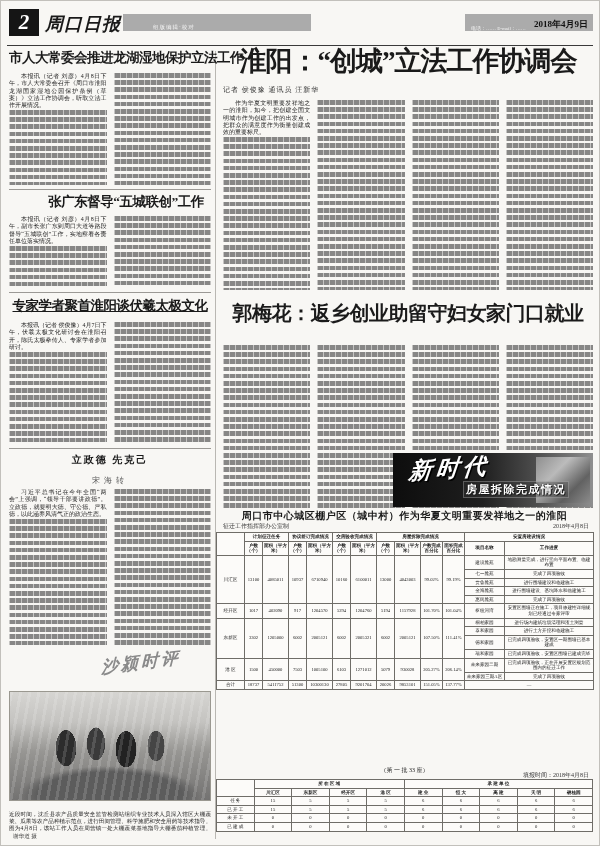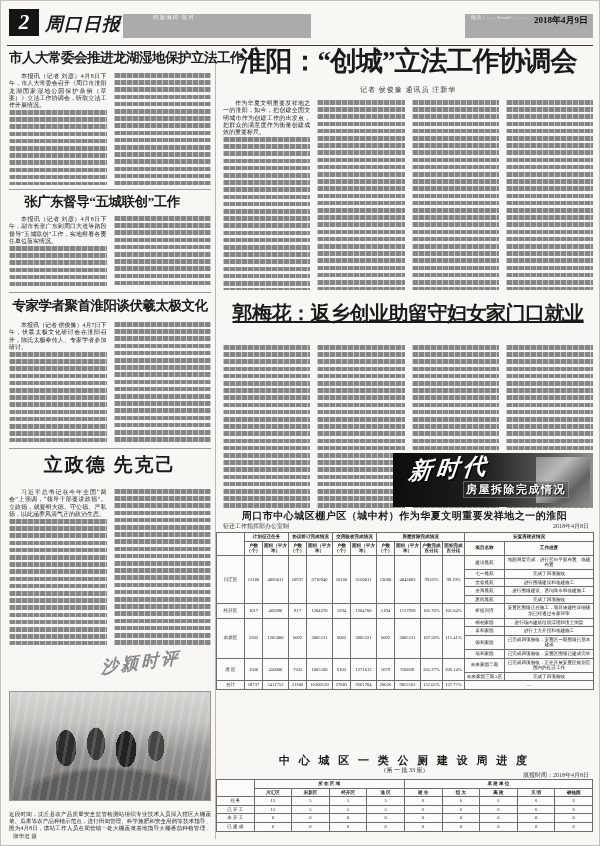--- a/index.html
+++ b/index.html
@@ -5,36 +5,36 @@
   html,body{margin:0;padding:0;background:#e9e7e2;}
   .paper{position:relative;width:600px;height:846px;margin:0 auto;background:#f8f7f4;
          border:1px solid #c2c0bb;box-sizing:border-box;overflow:hidden;
          font-family:"Liberation Serif","DejaVu Serif",serif;color:#1a1a1a;}
   .abs{position:absolute;}
   
   .pagenum{left:8px;top:8px;width:30px;height:27px;background:#151515;color:#fff;
            display:flex;align-items:center;justify-content:center;
            font:italic bold 21px "Liberation Serif",serif;}
   .masthead{left:44px;top:11px;font:italic bold 18px "Liberation Serif",serif;letter-spacing:1px;}
-  .graybar{background:#ababab;height:24px;top:13px;display:flex;align-items:flex-start;overflow:hidden;}
+  .graybar{background:#ababab;height:17px;top:13px;display:flex;align-items:flex-end;overflow:hidden;}
   .graybar-l{left:122px;width:188px;}
   .graybar-l span{font-size:5.5px;color:#f2f2f2;margin-left:30px;letter-spacing:1px;}
   .graybar-r{left:464px;width:128px;justify-content:space-between;}
   .graybar-r .tiny{font-size:5px;color:#f2f2f2;margin-left:6px;}
   .graybar-r .date{font-weight:bold;font-size:9px;color:#111;margin-right:5px;white-space:nowrap;}
   .section-box{left:309px;top:7px;width:152px;height:28px;background:#fcfcfa;
                border:2px solid #1c1c1c;display:flex;align-items:center;justify-content:center;}
   .section-box span{font-size:18px;font-weight:bold;letter-spacing:26px;text-indent:26px;}
   .hdr-rule{left:6px;right:6px;top:44px;height:1px;background:#3a3a3a;}
   .vdivider{left:214px;top:50px;bottom:6px;width:1px;background:#b9b7b2;}
   .hrule{height:1px;background:#9b9995;left:8px;width:202px;}
   
   .hl{font-weight:bold;text-align:center;line-height:1.05;}
   .hl-small{font-size:13.5px;letter-spacing:-0.5px;white-space:nowrap;}
-  .byline{text-align:center;font-size:7px;color:#333;letter-spacing:1px;}
+  .byline{font-size:7px;color:#333;letter-spacing:1px;}
   .cols{display:flex;gap:7px;}
   .col{flex:1;display:flex;flex-direction:column;min-width:0;}
   .lead{font-size:6px;line-height:7.3px;text-align:justify;text-indent:12px;margin:0 0 1px 0;color:#222;}
   .greek{flex:1;min-height:8px;opacity:.85;
     background:
       repeating-linear-gradient(90deg, rgba(248,247,244,.55) 0 1px, transparent 1px 6px),
       repeating-linear-gradient(180deg, rgba(35,35,35,.62) 0 4.6px, transparent 4.6px 7.2px);}
   .author{text-align:center;font-size:8px;color:#555;letter-spacing:4px;}
   .stamp{font:italic bold 17px "Liberation Serif",serif;color:#8a8a8a;
          transform:rotate(-7deg) skewX(-8deg);letter-spacing:3px;}
@@ -92,45 +92,46 @@
     <div class="col">
       <p class="lead">本报讯（记者 刘彦）4月8日下午，市人大常委会召开《周口市淮阳龙湖国家湿地公园保护条例（草案）》立法工作协调会，听取立法工作开展情况。</p>
       <div class="greek"></div>
     </div>
     <div class="col">
         <div class="greek"></div>
       </div>
   </div>
   <div class="abs hrule" style="top:188px;"></div>
 
-  <div class="abs hl hl-small" style="left:0;top:194px;width:202px;">张广东督导“五城联创”工作</div>
+  <div class="abs hl hl-small" style="left:24px;top:194px;width:202px;">张广东督导“五城联创”工作</div>
   <div class="abs cols" style="left:8px;top:215px;width:202px;height:70px;">
     <div class="col">
       <p class="lead">本报讯（记者 刘彦）4月8日下午，副市长张广东到周口大道等路段督导“五城联创”工作，实地察看各责任单位落实情况。</p>
       <div class="greek"></div>
     </div>
     <div class="col">
         <div class="greek"></div>
       </div>
   </div>
   <div class="abs hrule" style="top:291px;"></div>
 
-  <div class="abs hl hl-small" style="left:8px;top:298px;width:202px;">专家学者聚首淮阳谈伏羲太极文化</div>
+  <div class="abs hl hl-small" style="left:8px;top:298px;width:202px;text-decoration:underline;">专家学者聚首淮阳谈伏羲太极文化</div>
   <div class="abs cols" style="left:8px;top:321px;width:202px;height:120px;">
     <div class="col">
       <p class="lead">本报讯（记者 侯俊豫）4月7日下午，伏羲太极文化研讨会在淮阳召开，陈氏太极拳传人、专家学者参加研讨。</p>
       <div class="greek"></div>
     </div>
     <div class="col">
         <div class="greek"></div>
       </div>
   </div>
   <div class="abs hrule" style="top:447px;"></div>
 
-  <div class="abs hl" style="left:8px;top:454px;width:202px;font-size:19px;letter-spacing:2px;">立政德 先克己</div>
+  <div class="abs hl" style="left:8px;top:454px;width:202px;font-size:10px;letter-spacing:2px;">立政德 先克己</div>
+  <div class="abs author" style="left:8px;top:474px;width:202px;">宋海转</div>
   <div class="abs cols" style="left:8px;top:488px;width:202px;height:156px;">
     <div class="col">
       <p class="lead">习近平总书记在今年全国“两会”上强调，“领导干部要讲政德”。立政德，就要明大德、守公德、严私德，以此涵养风清气正的政治生态。</p>
       <div class="greek"></div>
     </div>
     <div class="col">
         <div class="greek"></div>
       </div>
   </div>
   <div class="abs stamp" style="left:100px;top:650px;">沙颍时评</div>
@@ -152,21 +153,21 @@
         <div class="greek"></div>
       </div>
     <div class="col">
         <div class="greek"></div>
       </div>
     <div class="col">
         <div class="greek"></div>
       </div>
   </div>
 
-  <div class="abs hl" style="left:222px;top:302px;width:370px;font-size:20px;letter-spacing:-0.5px;text-decoration:underline;">郭梅花：返乡创业助留守妇女家门口就业</div>
+  <div class="abs hl" style="left:222px;top:302px;width:370px;font-size:20px;letter-spacing:-0.5px;">郭梅花：返乡创业助留守妇女家门口就业</div>
   <div class="abs cols" style="left:222px;top:344px;width:370px;height:166px;">
     <div class="col">
         <div class="greek"></div>
       </div>
     <div class="col">
         <div class="greek"></div>
       </div>
     <div class="col">
         <div class="greek"></div>
       </div>
@@ -327,21 +328,20 @@
           <td rowspan="1">9201704</td>
           <td rowspan="1">20026</td>
           <td rowspan="1">9853101</td>
           <td rowspan="1">151.05%</td>
           <td rowspan="1">137.77%</td>
           <td colspan="2">—</td>
         </tr>
       </tbody>
   </table>
 
-  <div class="abs tbl-title" style="left:215px;top:752px;width:377px;font-size:11px;letter-spacing:3px;">中 心 城 区 一 类 公 厕 建 设 周 进 度</div>
   <div class="abs tbl-title" style="left:215px;top:765px;width:377px;font-size:6px;font-weight:normal;">（第 一 批 33 座）</div>
   <div class="abs tbl-note" style="right:10px;top:770px;">填报时间：2018年4月8日</div>
   <table class="abs news" id="toilet-table" style="left: 215px; top: 778px; width: 377px;">
     <thead>
         <tr>
           <th rowspan="2"></th>
           <th colspan="4">所 在 区 域</th>
           <th colspan="5">承 建 单 位</th>
         </tr>
         <tr>

